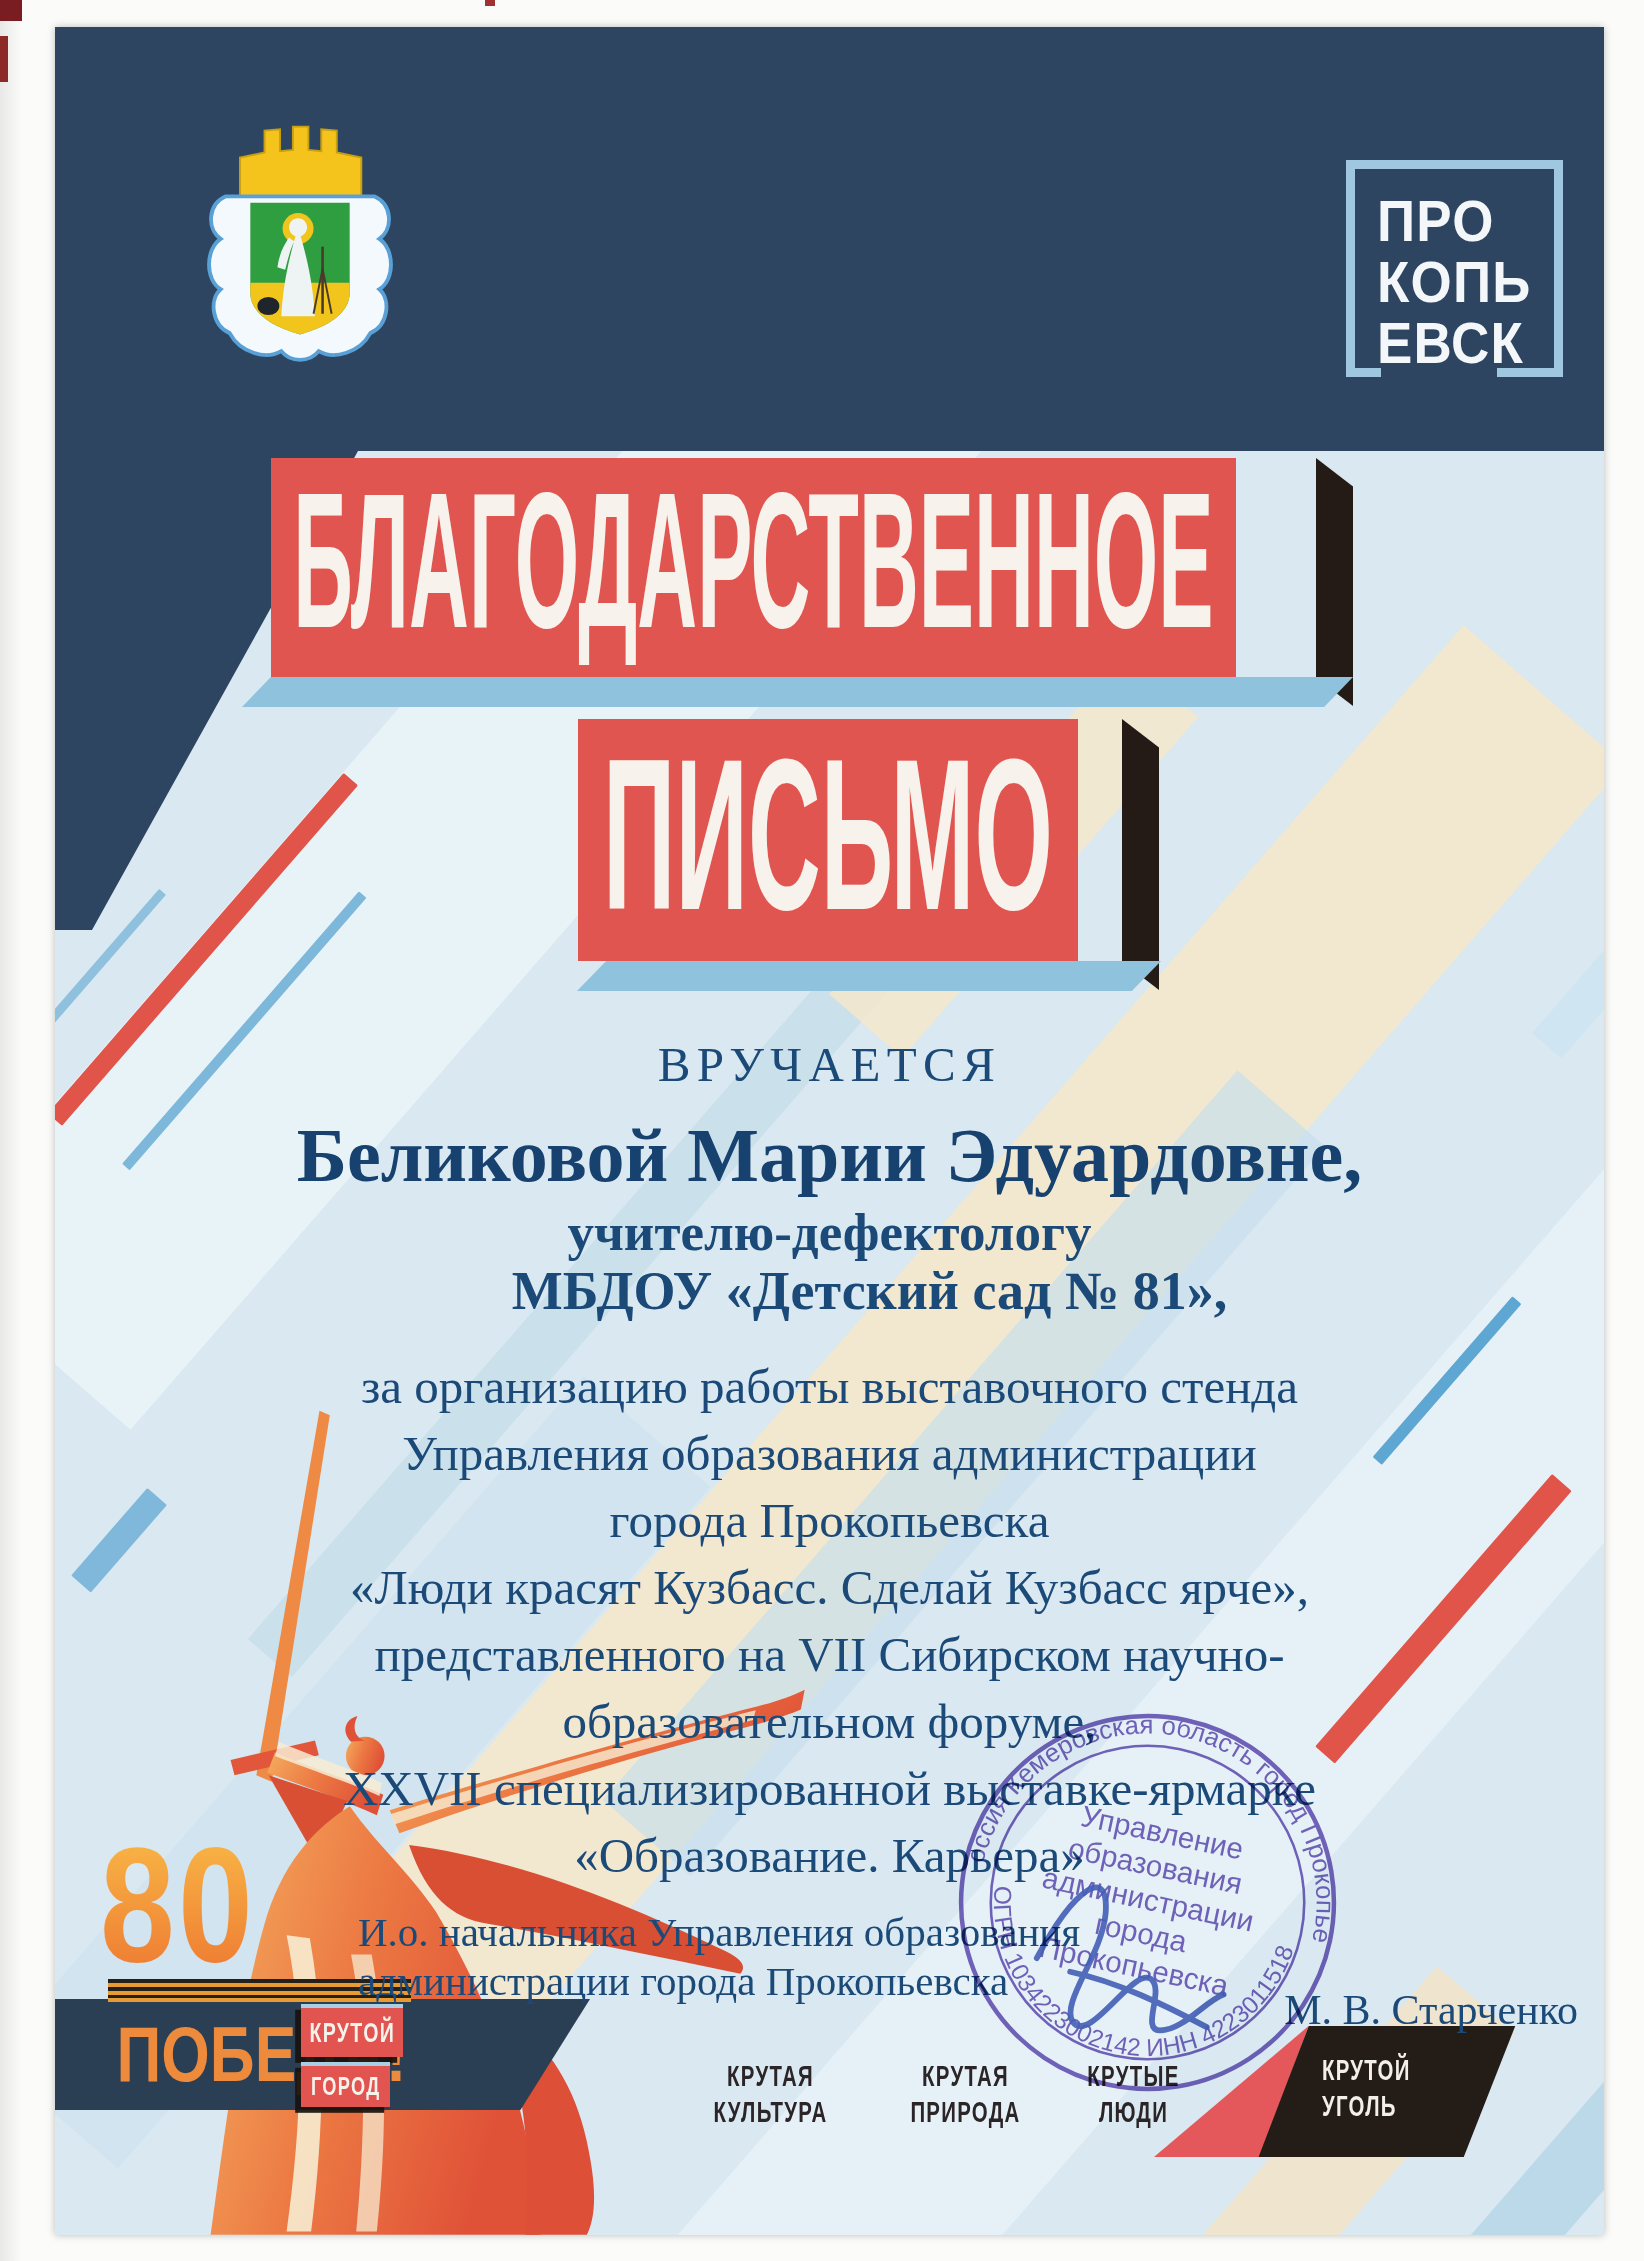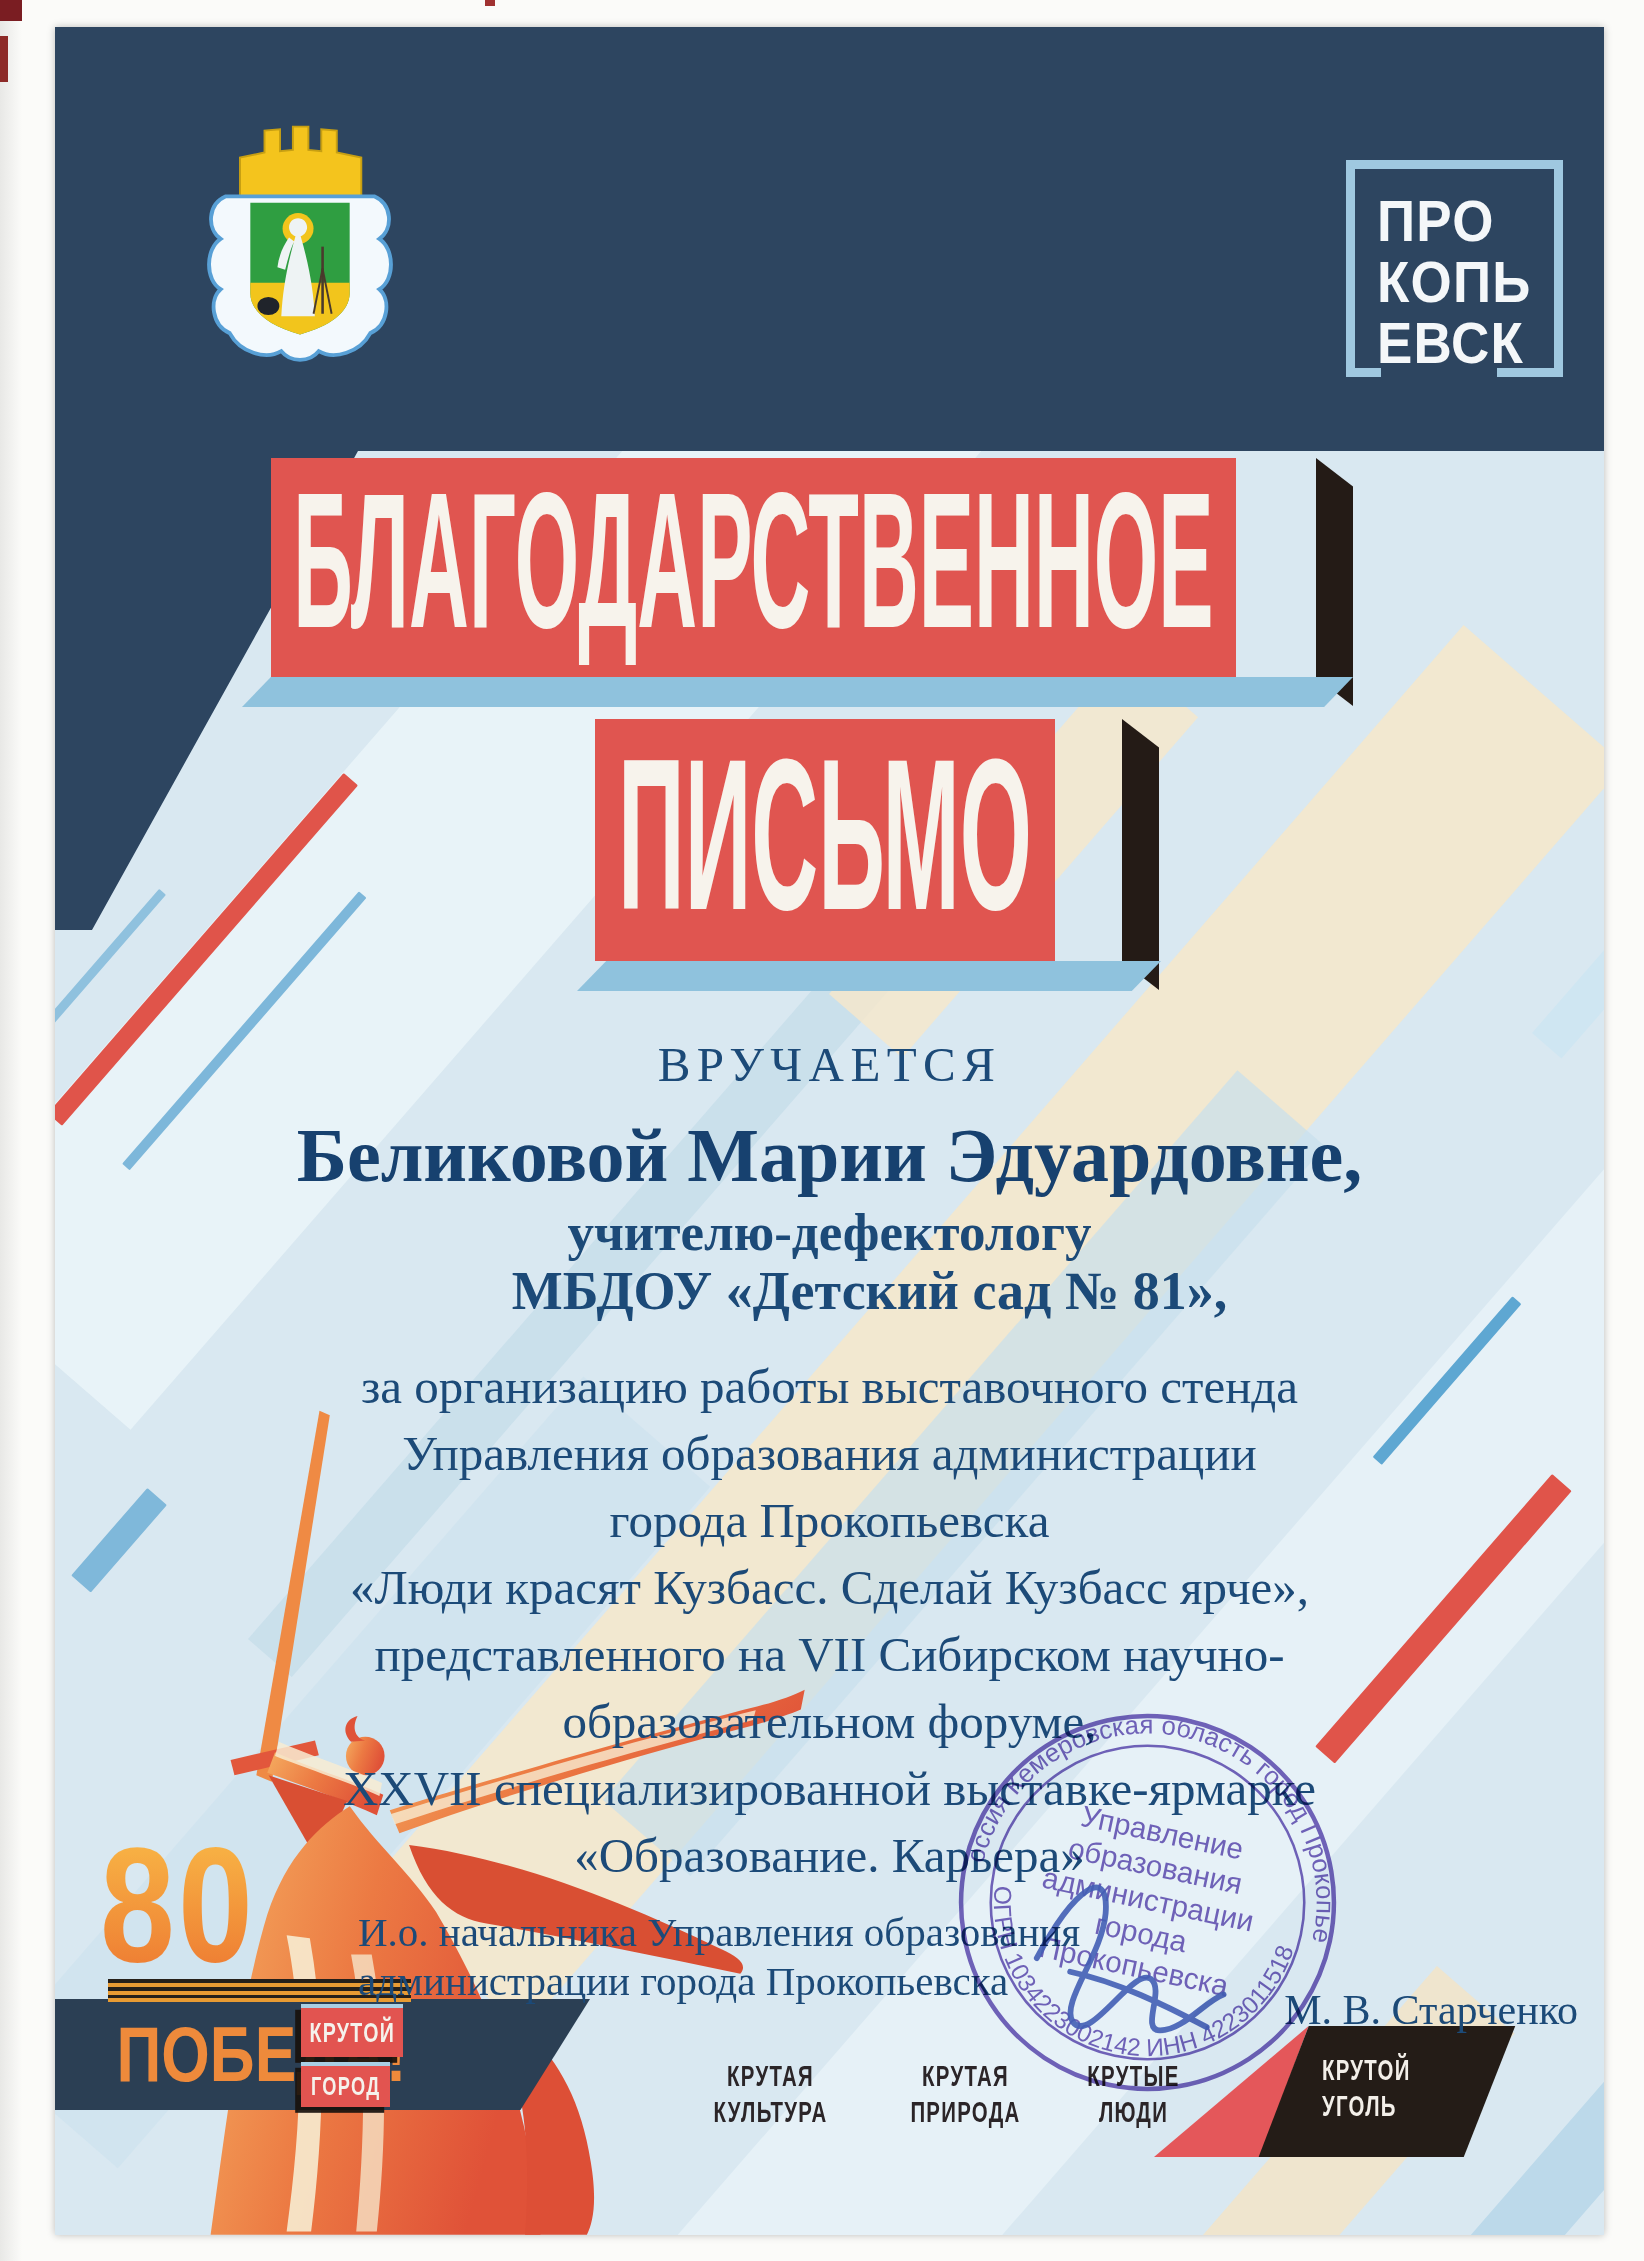--- a/index.html
+++ b/index.html
@@ -141,21 +141,21 @@
   <div class="tface" style="left:1261px;top:431px;width:37px;height:248px;background:#241b16;clip-path:polygon(0 0,100% 11.5%,100% 100%,0 88.5%);"></div>
   <div class="tface" style="left:187px;top:650px;width:1111px;height:30px;background:#8fc2dd;clip-path:polygon(2.6% 0,100% 0,97.4% 100%,0 100%);"></div>
   <div class="tbox" style="left:216px;top:431px;width:965px;height:219px;">
     <svg viewBox="0 0 1620 340" preserveAspectRatio="none">
       <text x="810" y="262" text-anchor="middle" font-size="300" font-weight="bold" fill="#f7f3ec" textLength="1545" lengthAdjust="spacingAndGlyphs">БЛАГОДАРСТВЕННОЕ</text>
     </svg>
   </div>
 
   <div class="tface" style="left:1067px;top:692px;width:37px;height:271px;background:#241b16;clip-path:polygon(0 0,100% 10.5%,100% 100%,0 89.5%);"></div>
   <div class="tface" style="left:522px;top:934px;width:584px;height:30px;background:#8fc2dd;clip-path:polygon(5% 0,100% 0,95% 100%,0 100%);"></div>
-  <div class="tbox" style="left:540px;top:692px;width:460px;height:242px;">
+  <div class="tbox" style="left:523px;top:692px;width:500px;height:242px;">
     <svg viewBox="0 0 800 375" preserveAspectRatio="none">
       <text x="400" y="295" text-anchor="middle" font-size="335" font-weight="bold" fill="#f7f3ec" textLength="720" lengthAdjust="spacingAndGlyphs">ПИСЬМО</text>
     </svg>
   </div>
 
   <div class="statue">
     <svg viewBox="0 0 1150 1365" width="741" height="880">
       <defs>
         <linearGradient id="gst" x1="0" y1="0" x2="1" y2="0.35">
           <stop offset="0" stop-color="#f5ad60"></stop>

